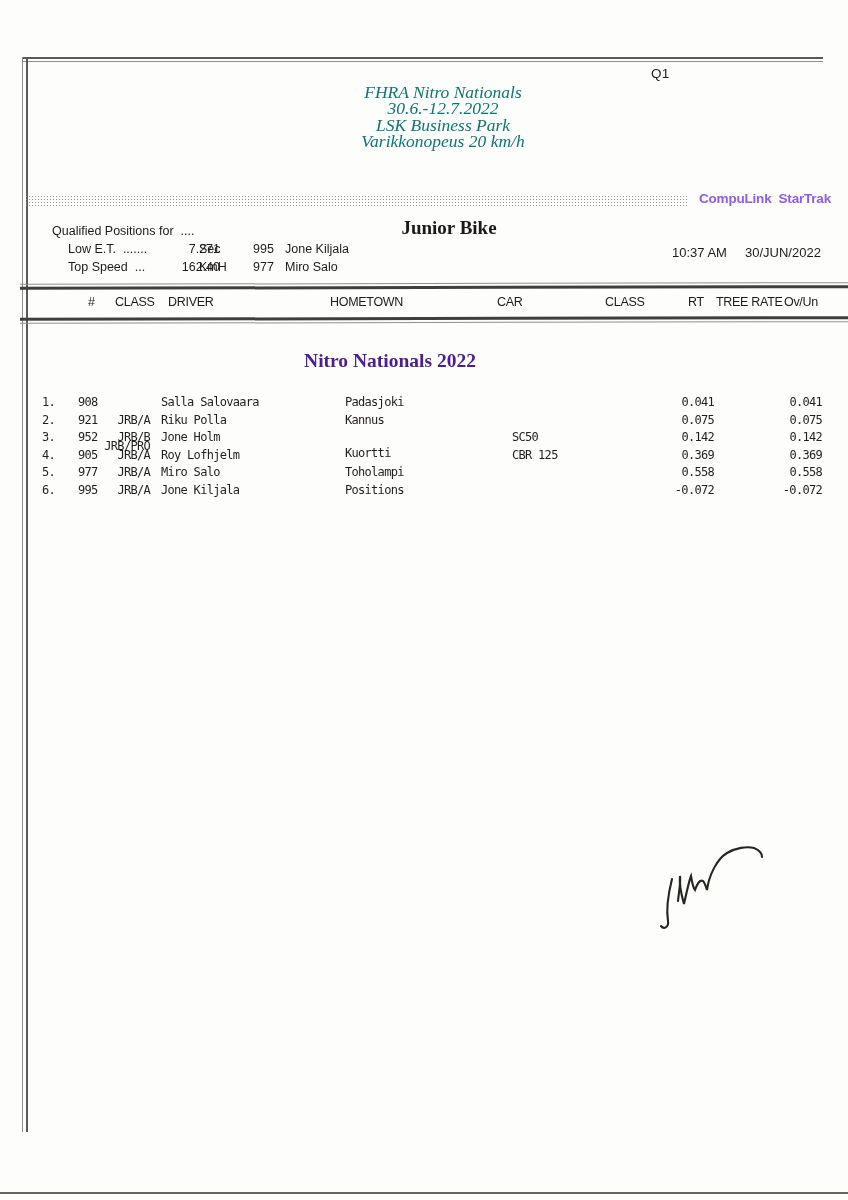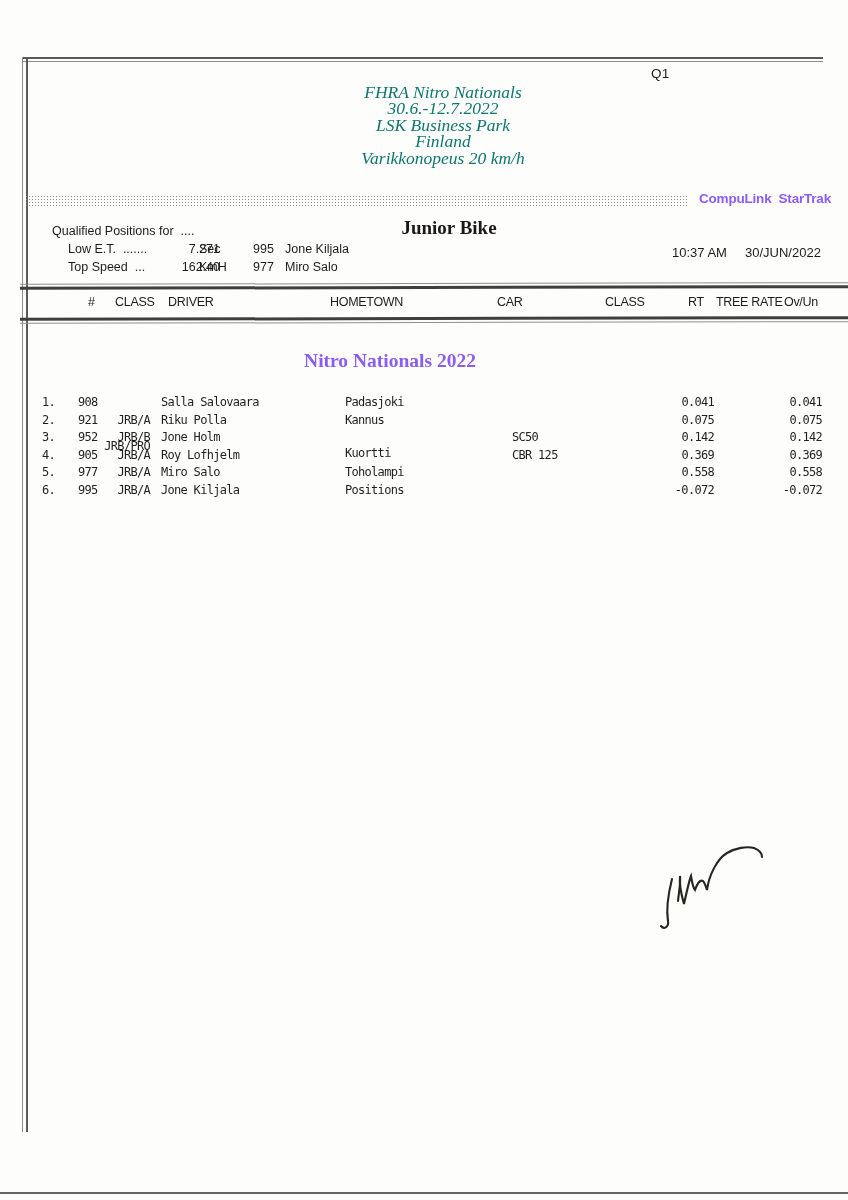--- a/index.html
+++ b/index.html
@@ -49,21 +49,21 @@
     left:349px;top:217px;width:200px;text-align:center;
     font-family:"Liberation Serif",serif;font-weight:bold;font-size:19px;color:#1a1918;
   }
   .time-stamp{left:672px;top:245px;font-size:13px;}
   .date-stamp{left:745px;top:245px;font-size:13px;}
   
   .col-header{position:absolute;top:295px;font-size:12.5px;font-weight:500;letter-spacing:-0.3px;white-space:pre;}
   
   .section-title{
     left:290px;top:350px;width:200px;text-align:center;white-space:nowrap;
-    font-family:"Liberation Serif",serif;font-weight:bold;font-size:19.5px;color:#8b5cf6;
+    font-family:"Liberation Serif",serif;font-weight:bold;font-size:19.5px;color:#4c1d95;
   }
   
   .result-row{position:absolute;left:0;width:848px;height:15px;}
   .cell{
     position:absolute;top:0;white-space:pre;
     font-family:"DejaVu Sans Mono",monospace;
     font-size:12px;letter-spacing:-0.7px;color:#201f1d;
   }
   
   .signature{position:absolute;left:628px;top:831px;width:140px;height:105px;}
@@ -74,21 +74,21 @@
 <div class="page">
 
   <div class="hline top-line-1"></div>
   <div class="hline top-line-2"></div>
   <div class="vline left-line-1"></div>
   <div class="vline left-line-2"></div>
   <div class="hline bottom-line"></div>
 
   <div class="abs q-label">Q1</div>
 
-  <div class="abs event-header" id="event-header"><div>FHRA Nitro Nationals</div><div>30.6.-12.7.2022</div><div>LSK Business Park</div><div>Finland</div><div>Varikkonopeus 20 km/h</div></div>
+  <div class="abs event-header" id="event-header"><div>FHRA Nitro Nationals</div><div>30.6.-12.7.2022</div><div>LSK Business Park</div><div>Varikkonopeus 20 km/h</div></div>
 
   <div class="dot-band"></div>
   <div class="abs watermark">CompuLink  StarTrak</div>
 
   <div class="abs qual-title">Qualified Positions for  ....</div>
   <div id="stats-container">
       <div class="stat-line" style="left: 68px; top: 242px; width: 380px;">
         <span class="stat-label">Low E.T.  .......</span>
         <span class="stat-value">7.271</span>
         <span class="stat-unit">Sec</span>

